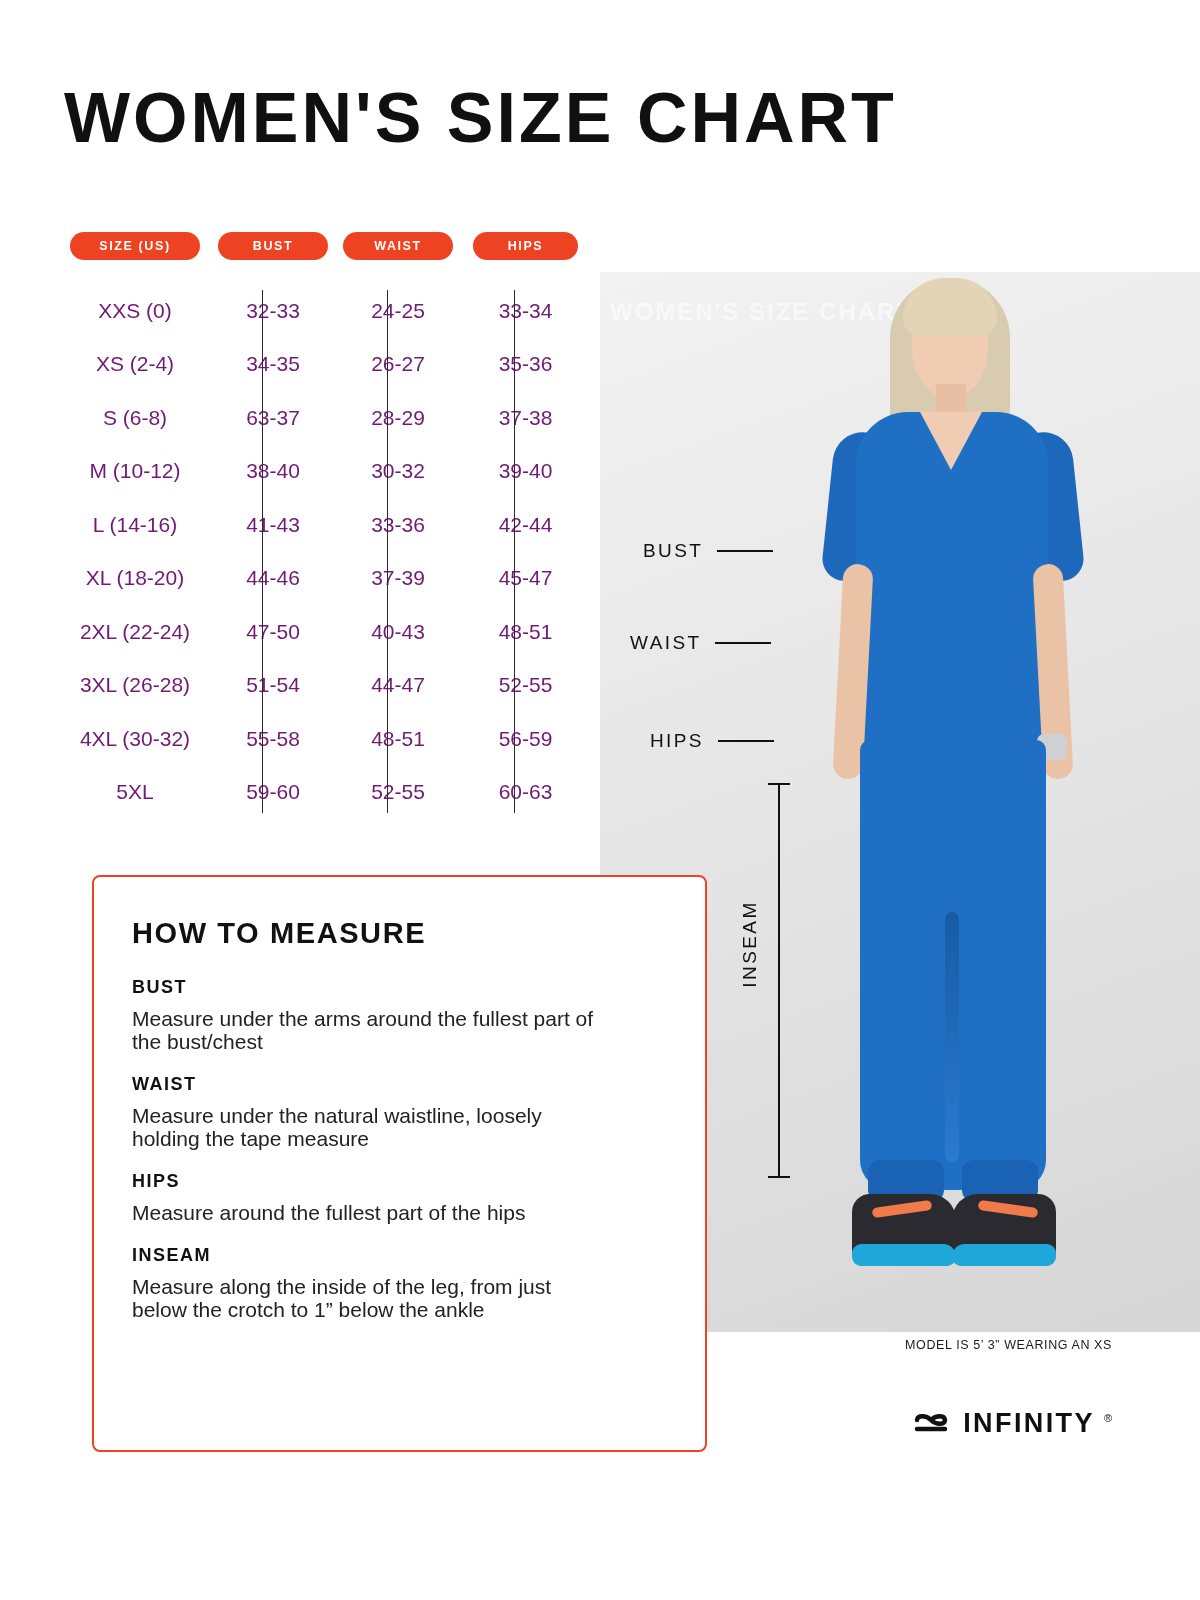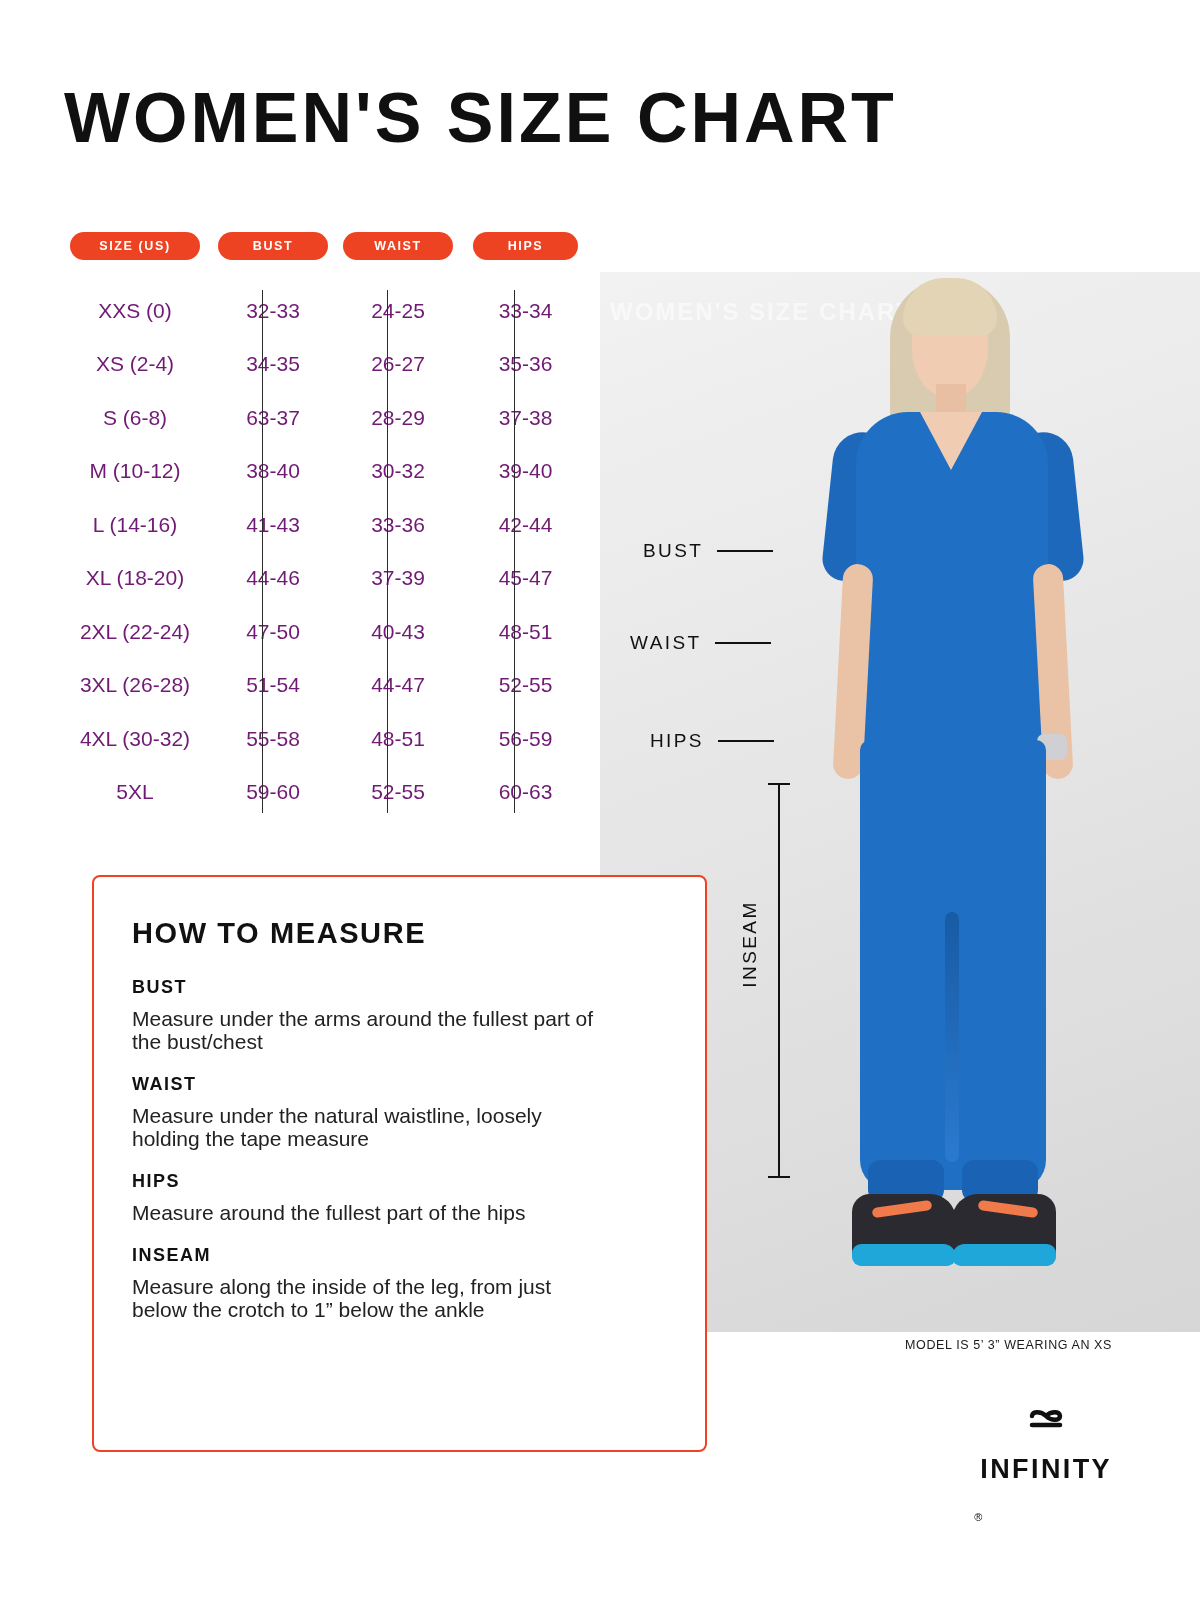--- a/index.html
+++ b/index.html
@@ -308,22 +308,21 @@
     white-space: nowrap;
   }
 
   
   .brand {
     position: absolute;
     right: 88px;
     top: 1408px;
     display: flex;
     align-items: center;
-    gap: 22px;
-    flex-direction: column;
+    gap: 15px;
   }
   .brand-mark {
     width: 34px; height: 24px;
     position: relative;
   }
   .brand-name {
     font-size: 27px;
     font-weight: 700;
     letter-spacing: 2.4px;
     color: #101010;

